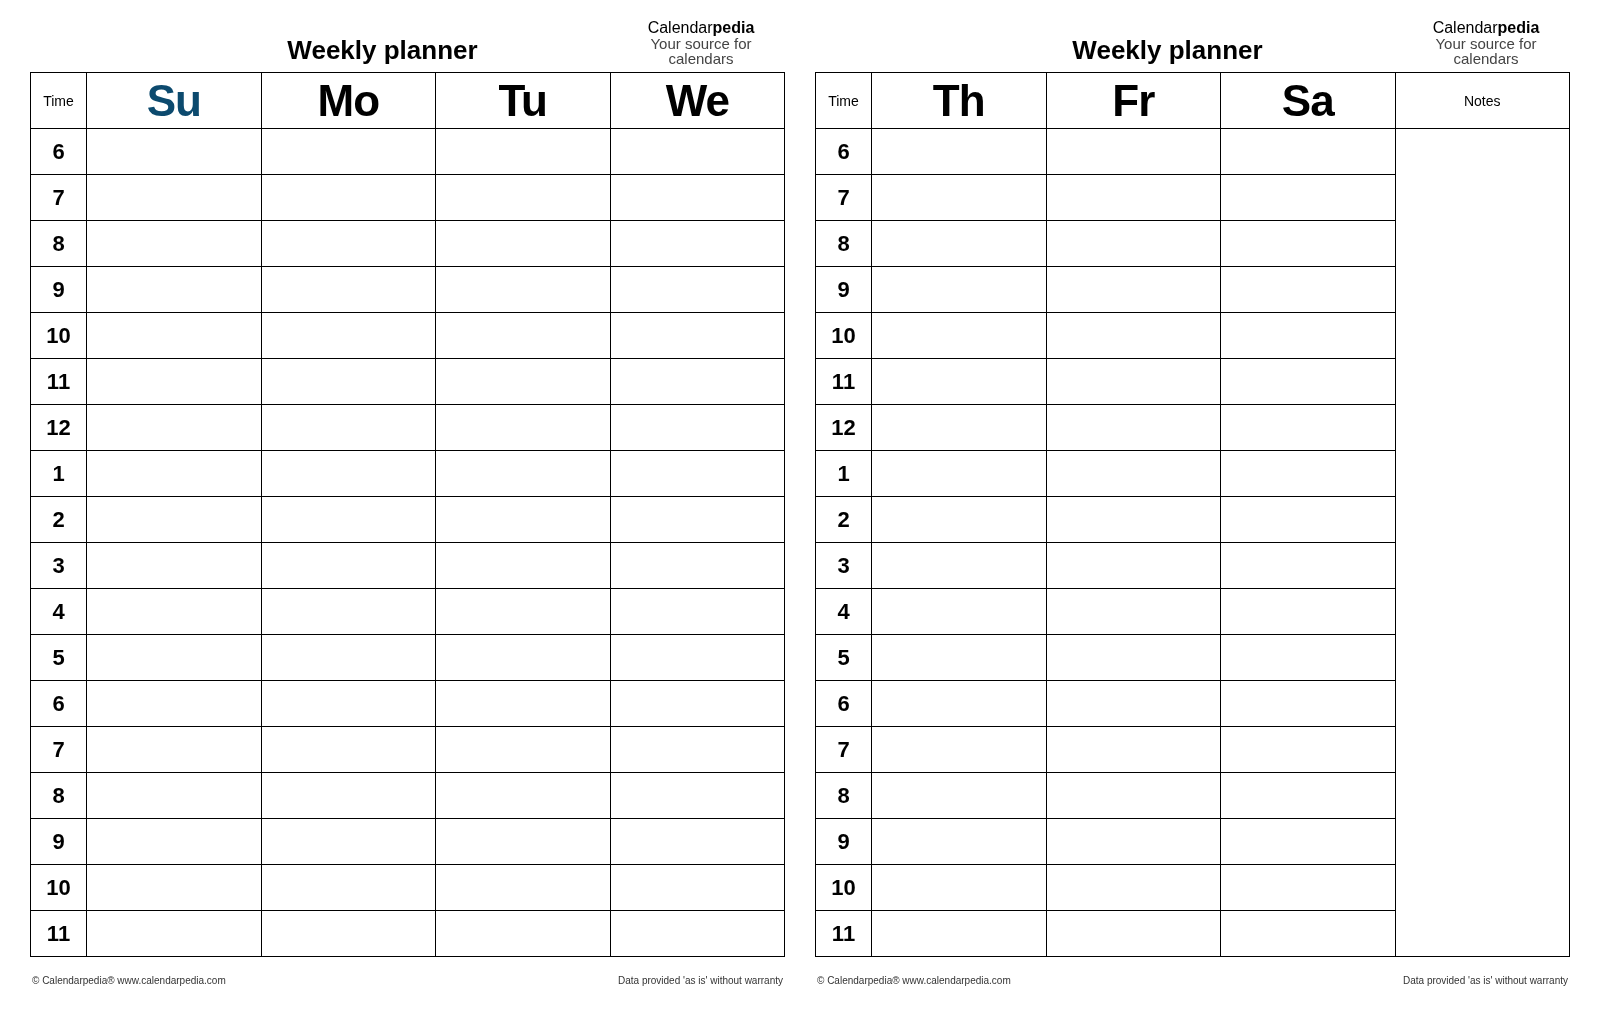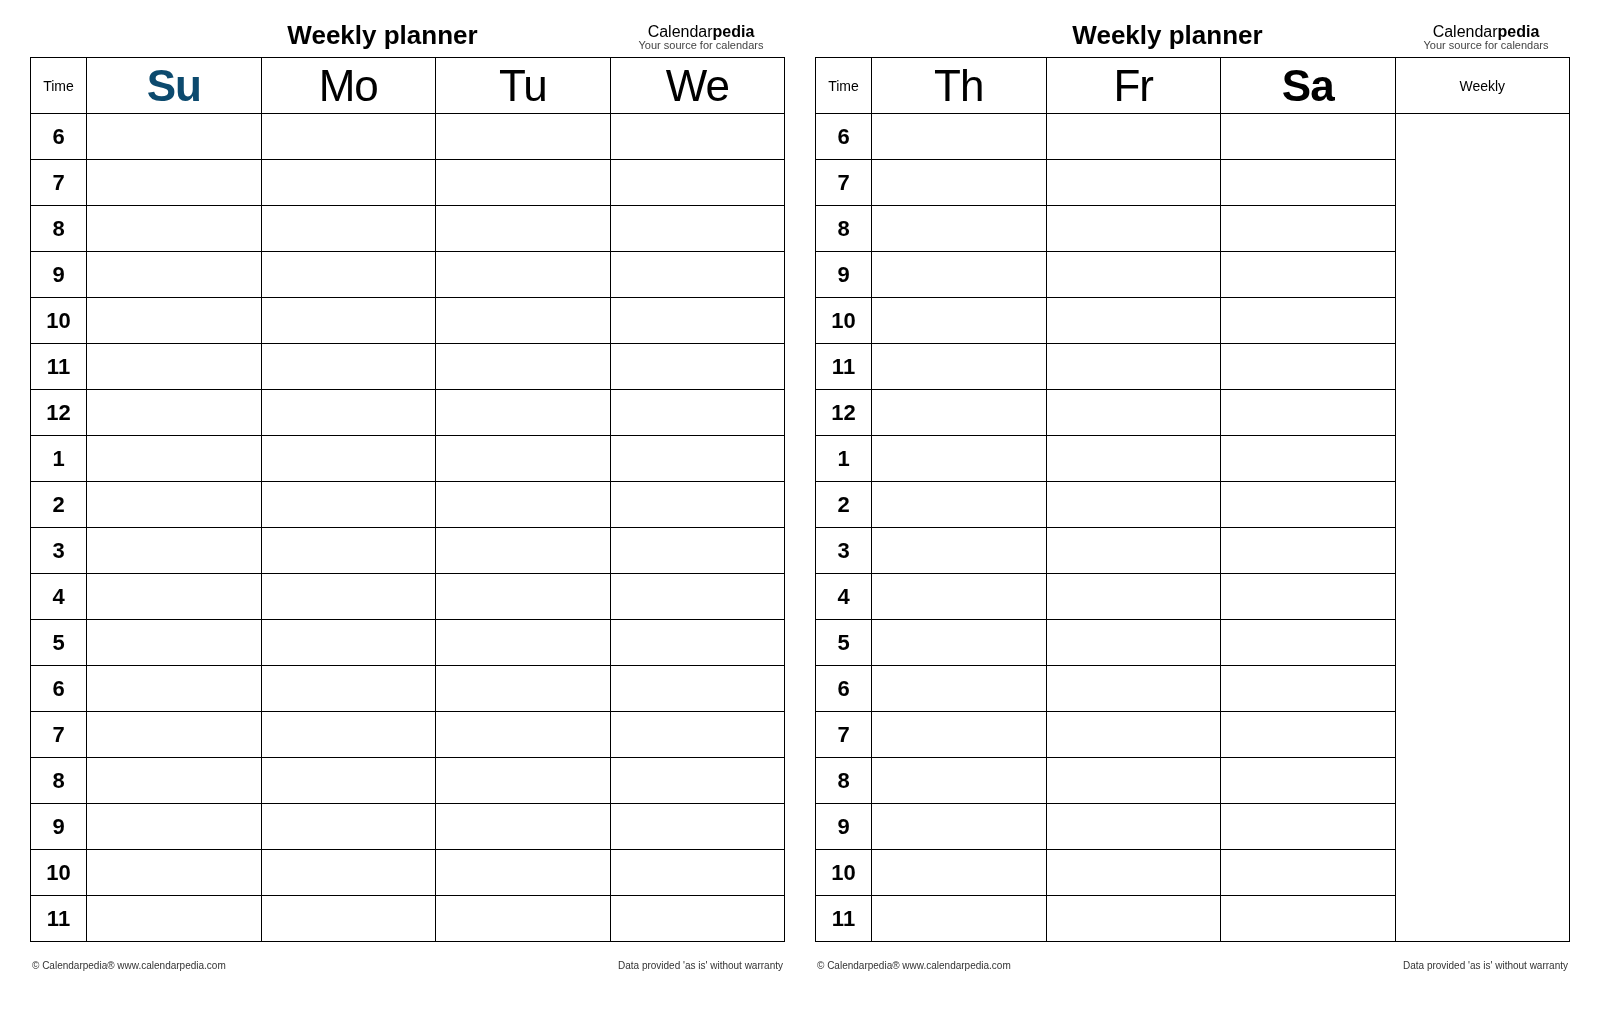--- a/index.html
+++ b/index.html
@@ -37,21 +37,21 @@
   .logo {
     text-align: center;
     line-height: 1;
   }
   .logo-main {
     font-size: 16px;
     font-weight: normal;
   }
   .logo-main .bold { font-weight: bold; }
   .logo-sub {
-    font-size: 11px;
+    font-size: 15px;
     color: #444;
   }
   table.planner {
     border-collapse: collapse;
     width: 100%;
     table-layout: fixed;
   }
   table.planner th,
   table.planner td {
     border: 1.5px solid #000;
@@ -60,21 +60,21 @@
   col.time-col { width: 56px; }
   col.day-col  { width: auto; }
   col.notes-col{ width: auto; }
   th.time-head {
     font-size: 14px;
     font-weight: normal;
     height: 56px;
   }
   th.day-head {
     font-size: 44px;
-    font-weight: normal;
+    font-weight: bold;
     height: 56px;
     letter-spacing: -1px;
   }
   th.day-head.bold { font-weight: bold; }
   th.day-head.red  { color: #0c4a6e; }
   th.notes-head {
     font-size: 14px;
     font-weight: normal;
   }
   td.time-cell {
@@ -287,21 +287,21 @@
           <col class="day-col">
           <col class="day-col">
         <col class="notes-col">
       </colgroup>
       <thead>
         <tr>
           <th class="time-head">Time</th>
           <th class="day-head">Th</th>
           <th class="day-head">Fr</th>
           <th class="day-head bold">Sa</th>
-          <th class="notes-head">Weekly</th>
+          <th class="notes-head">Notes</th>
         </tr>
       </thead>
       <tbody>
           <tr>
             <td class="time-cell">6</td>
             <td class="slot-cell"></td>
             <td class="slot-cell"></td>
             <td class="slot-cell"></td>
             <td class="notes-cell" rowspan="18"></td>
           </tr>

